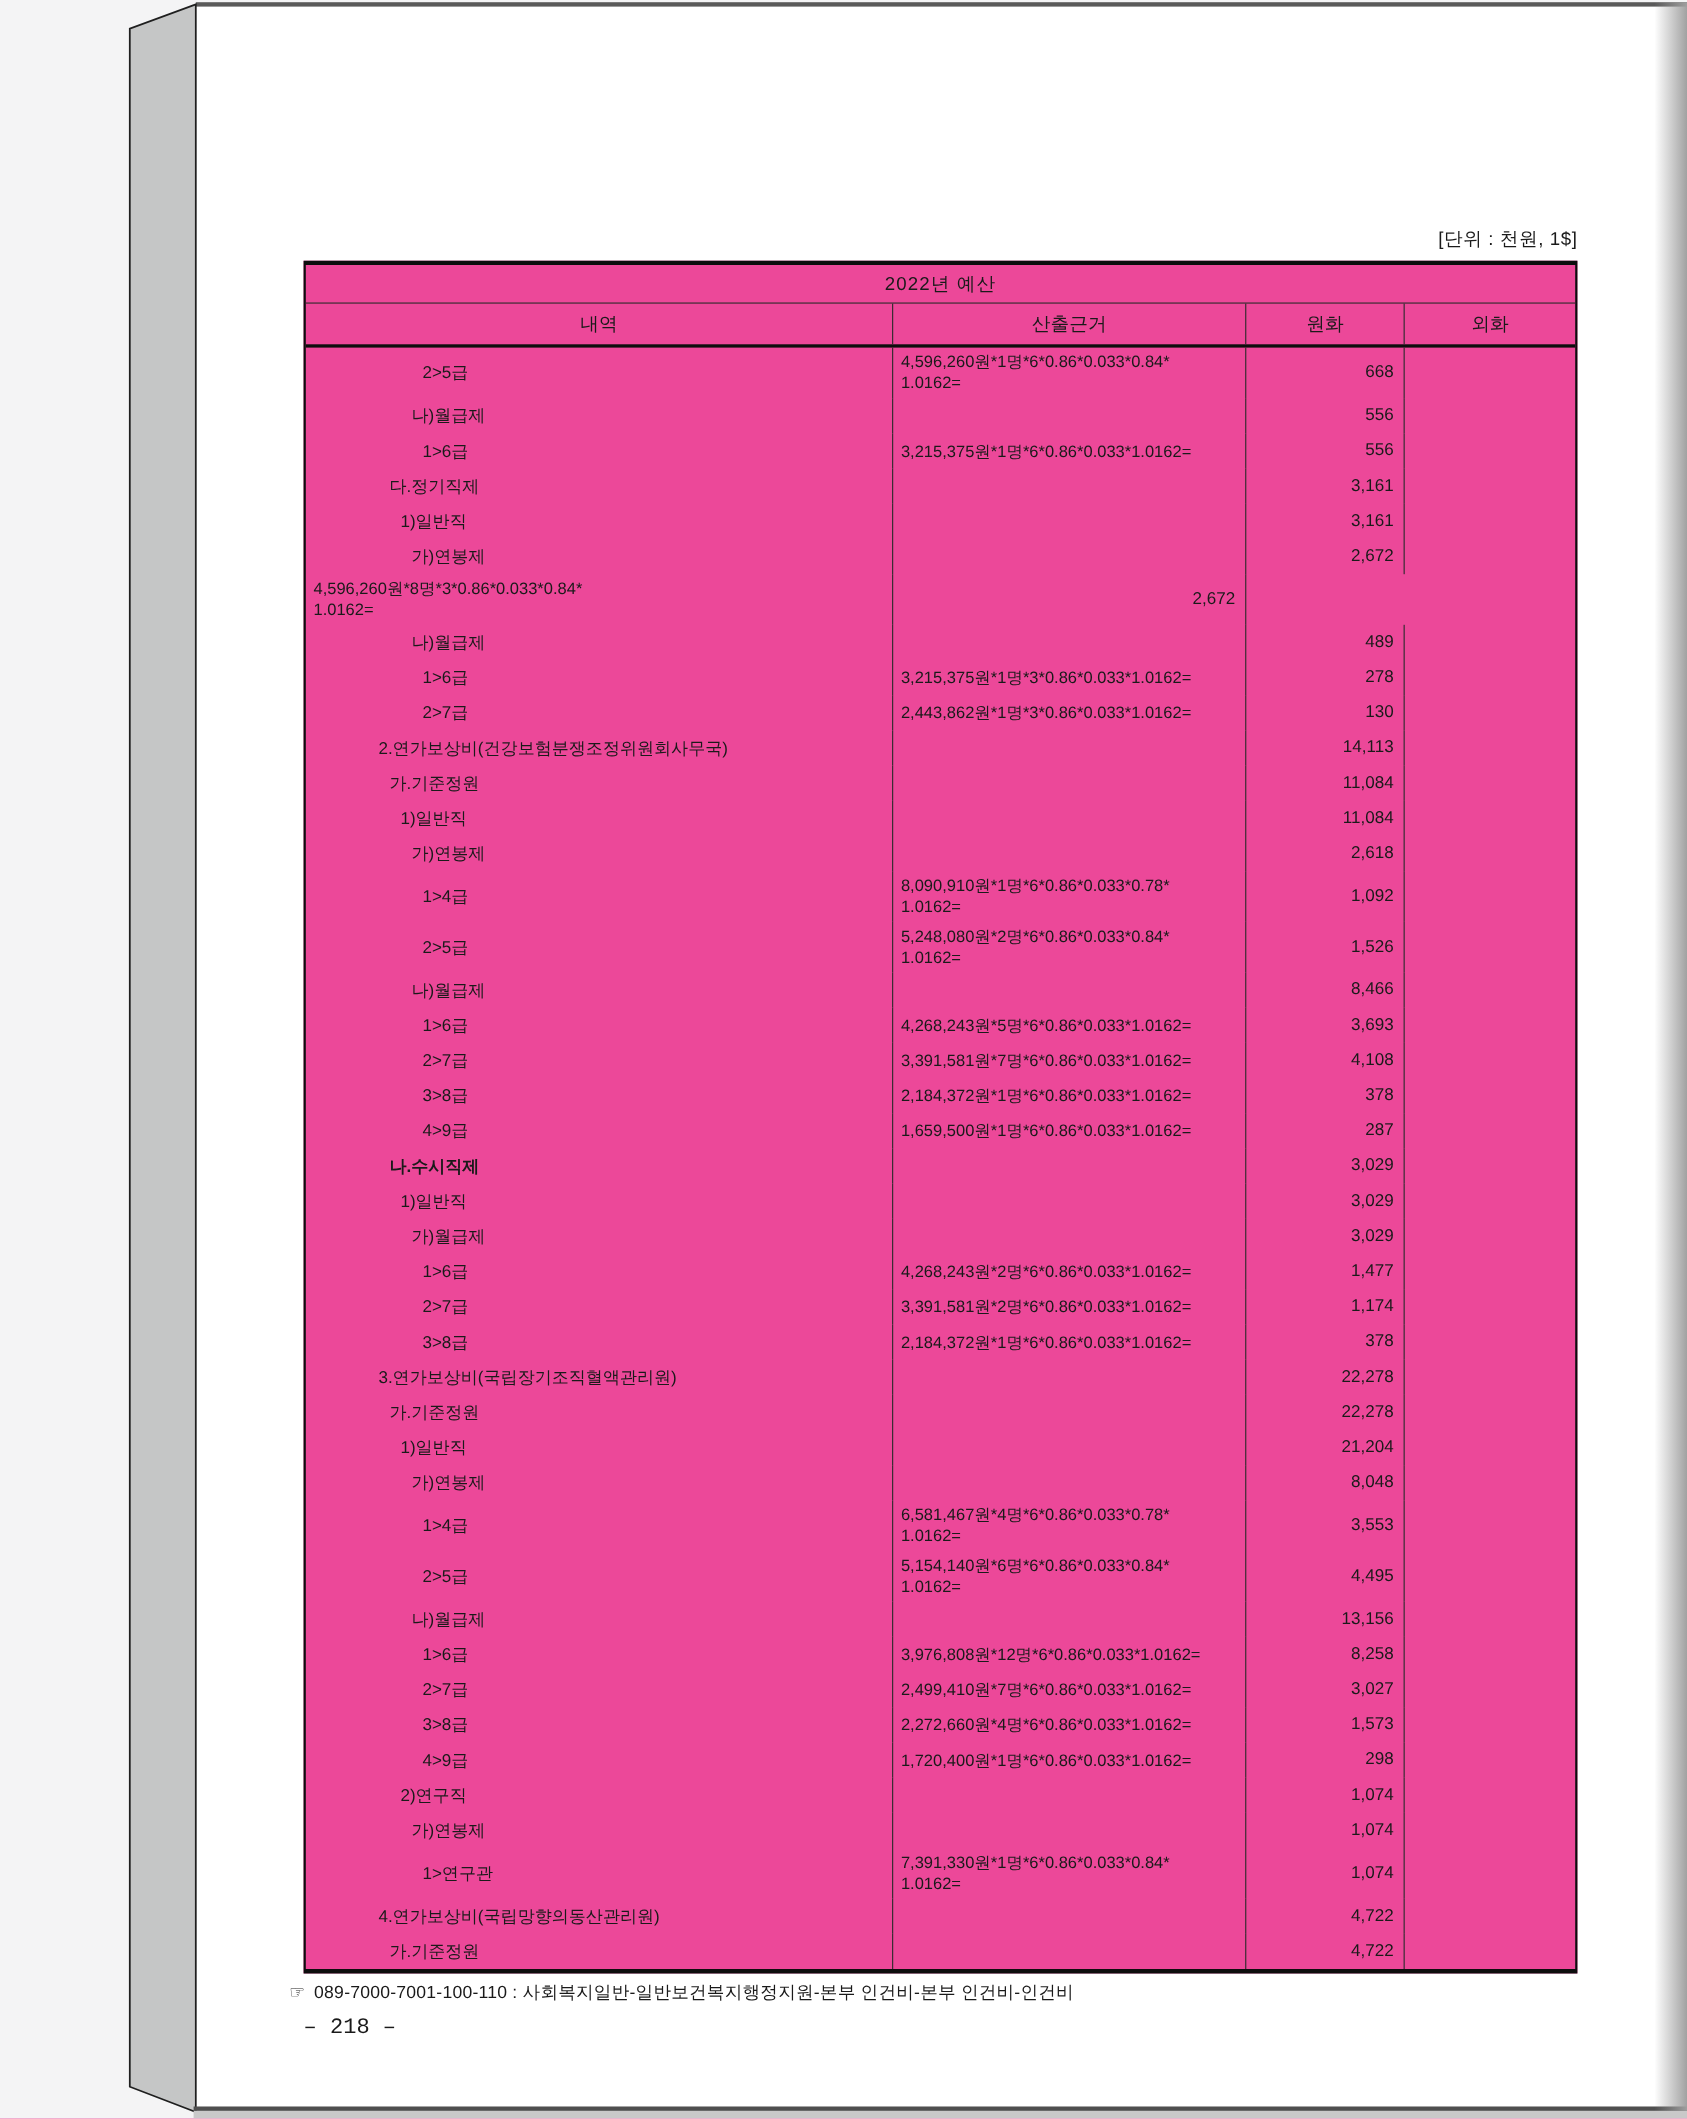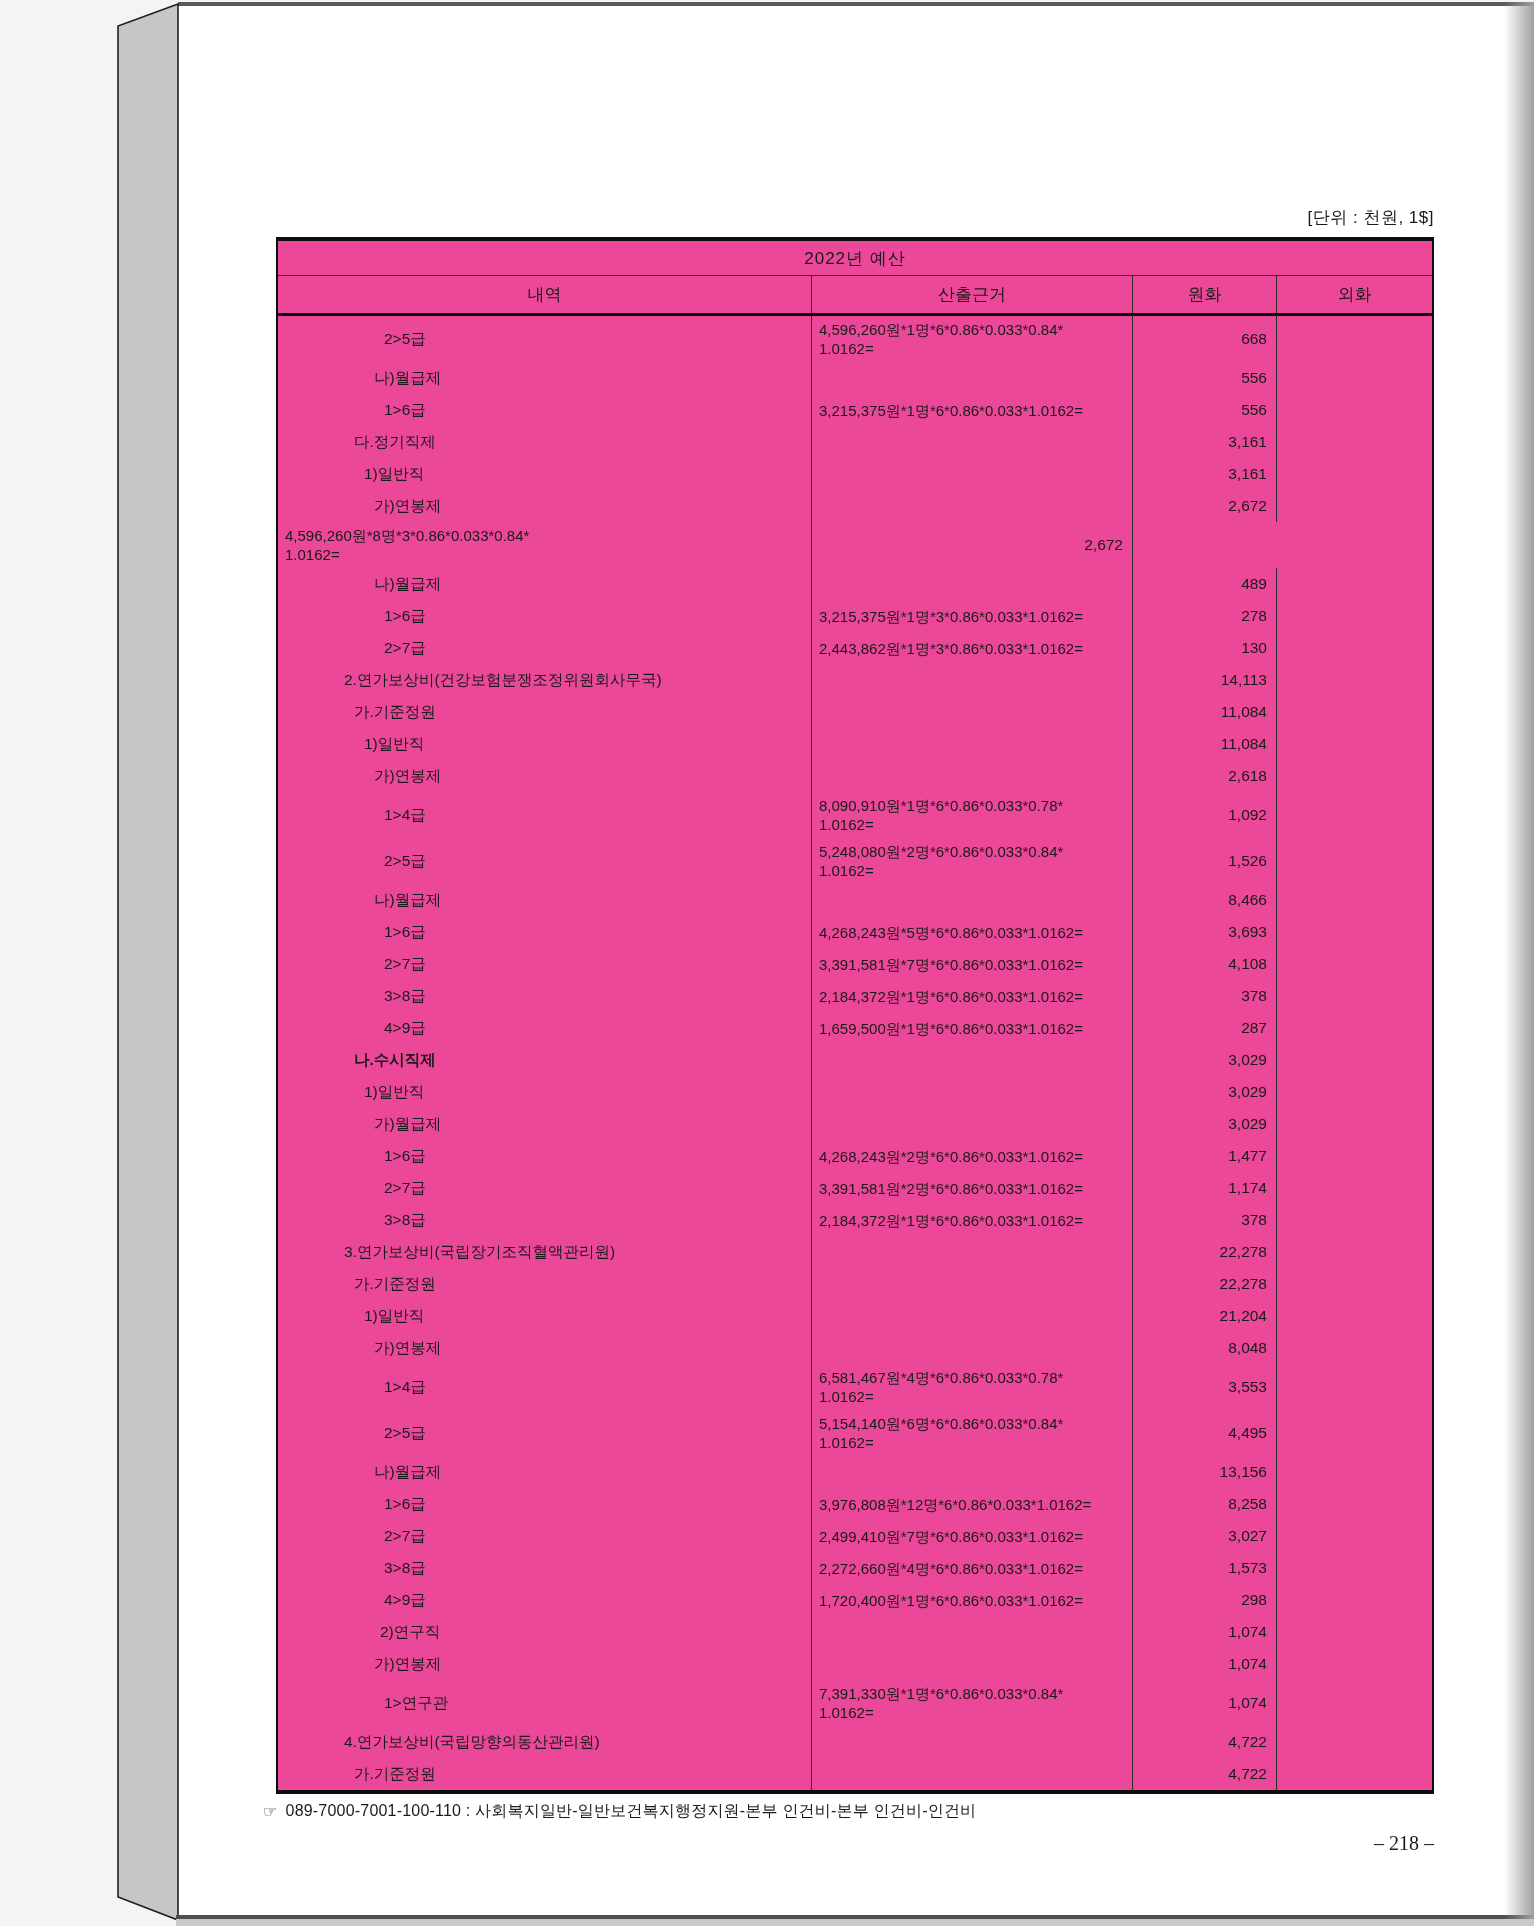--- a/index.html
+++ b/index.html
@@ -53,22 +53,22 @@
   .c-label { font-size:15.5px; }
   .c-basis { font-size:15px; line-height:19px; white-space:pre-line; padding:4px 7px; }
   .c-krw { justify-content:flex-end; padding-right:9px; font-size:15.5px; }
 
   .footer-ref {
     position:absolute; left:263px; top:1801px;
     font-size:16px; display:flex; align-items:center; gap:8px; letter-spacing:0.2px;
   }
   .hand-icon { font-size:16px; line-height:1; }
   .page-number {
-    position:absolute; left:276px; top:1832px; width:1158px; text-align:right;
-    font-family:Liberation Serif, serif; font-size:20px;
+    position:absolute; left:276px; top:1832px; width:1158px; text-align:left;
+    font-family:Liberation Mono, monospace; font-size:20px;
   }
 </style>
 </head>
 <body>
 
 <div class="canvas">
 
   <div class="page"></div>
 
   <svg class="spine-svg" viewBox="0 0 1534 1926">
@@ -355,21 +355,21 @@
   </div>
 
   <div class="trow grid-cols">
     <div class="c c-label" style="padding-left: 106px;">4&gt;9급</div>
     <div class="c c-basis">1,720,400원*1명*6*0.86*0.033*1.0162=</div>
     <div class="c c-krw">298</div>
     <div class="c c-fx"></div>
   </div>
 
   <div class="trow grid-cols">
-    <div class="c c-label" style="padding-left: 86px; margin-left: 16px;">2)연구직</div>
+    <div class="c c-label" style="padding-left: 86px;">2)연구직</div>
     <div class="c c-basis"></div>
     <div class="c c-krw">1,074</div>
     <div class="c c-fx"></div>
   </div>
 
   <div class="trow grid-cols">
     <div class="c c-label" style="padding-left: 96px;">가)연봉제</div>
     <div class="c c-basis"></div>
     <div class="c c-krw">1,074</div>
     <div class="c c-fx"></div>

